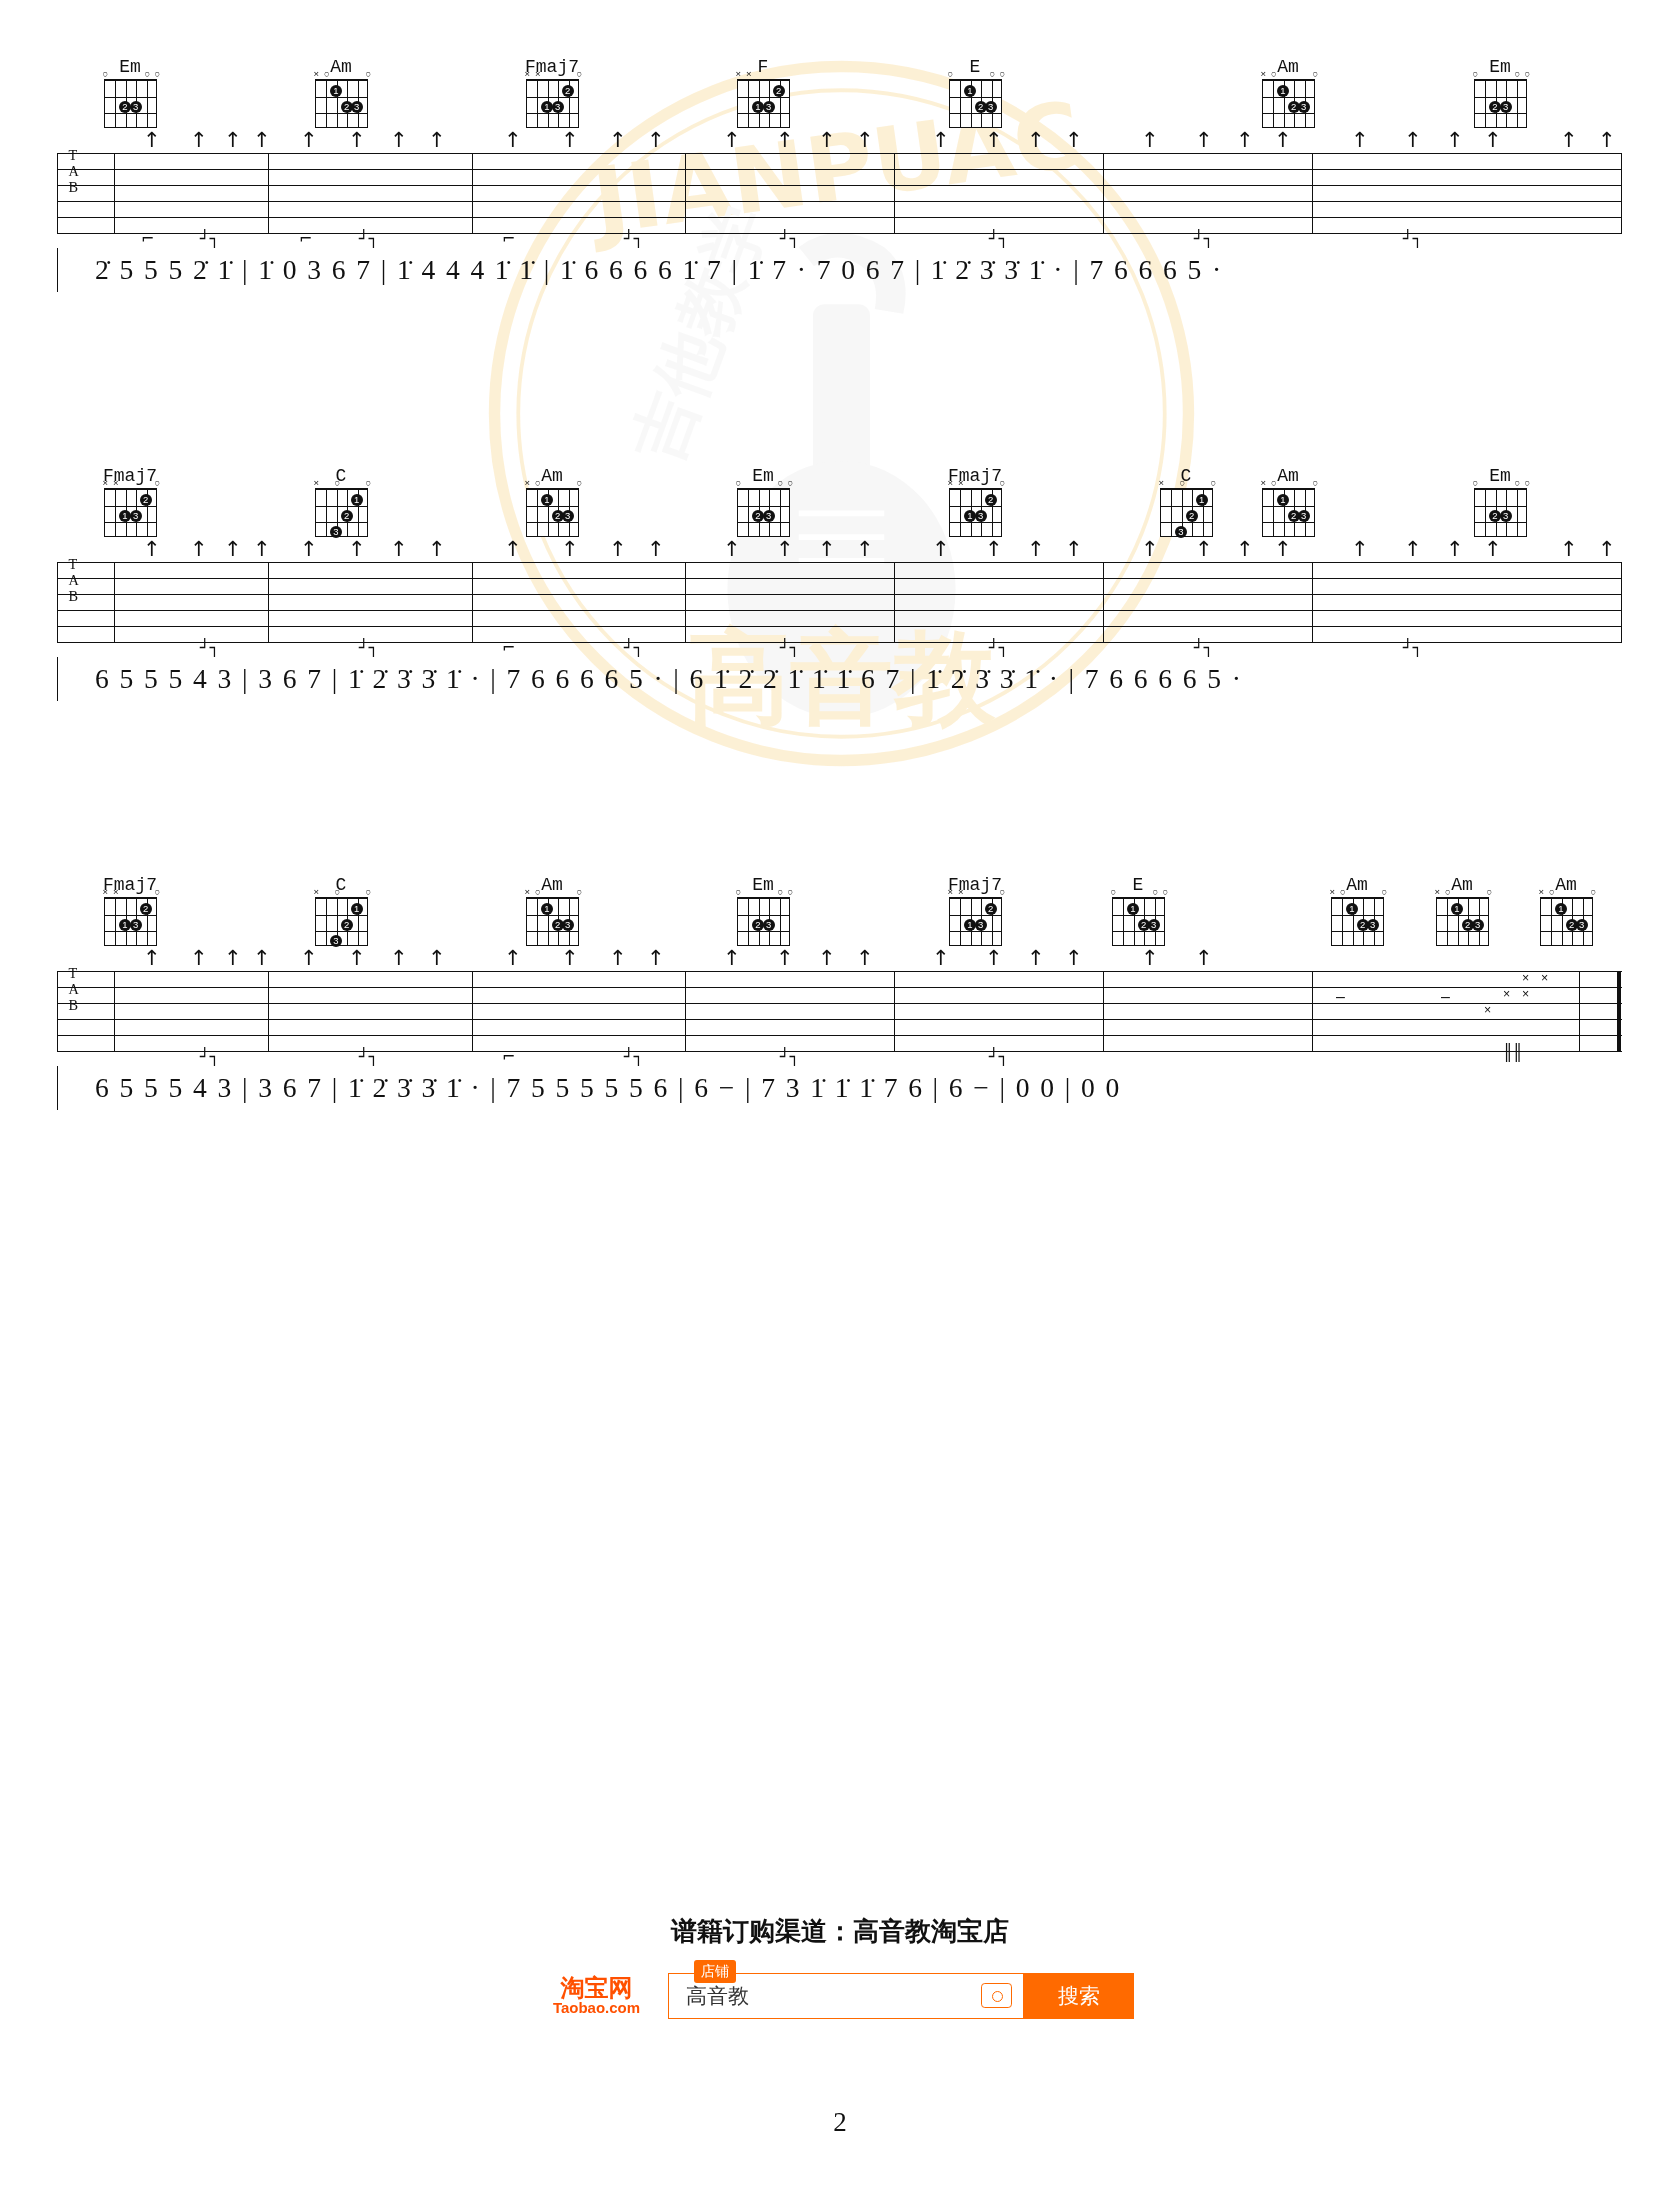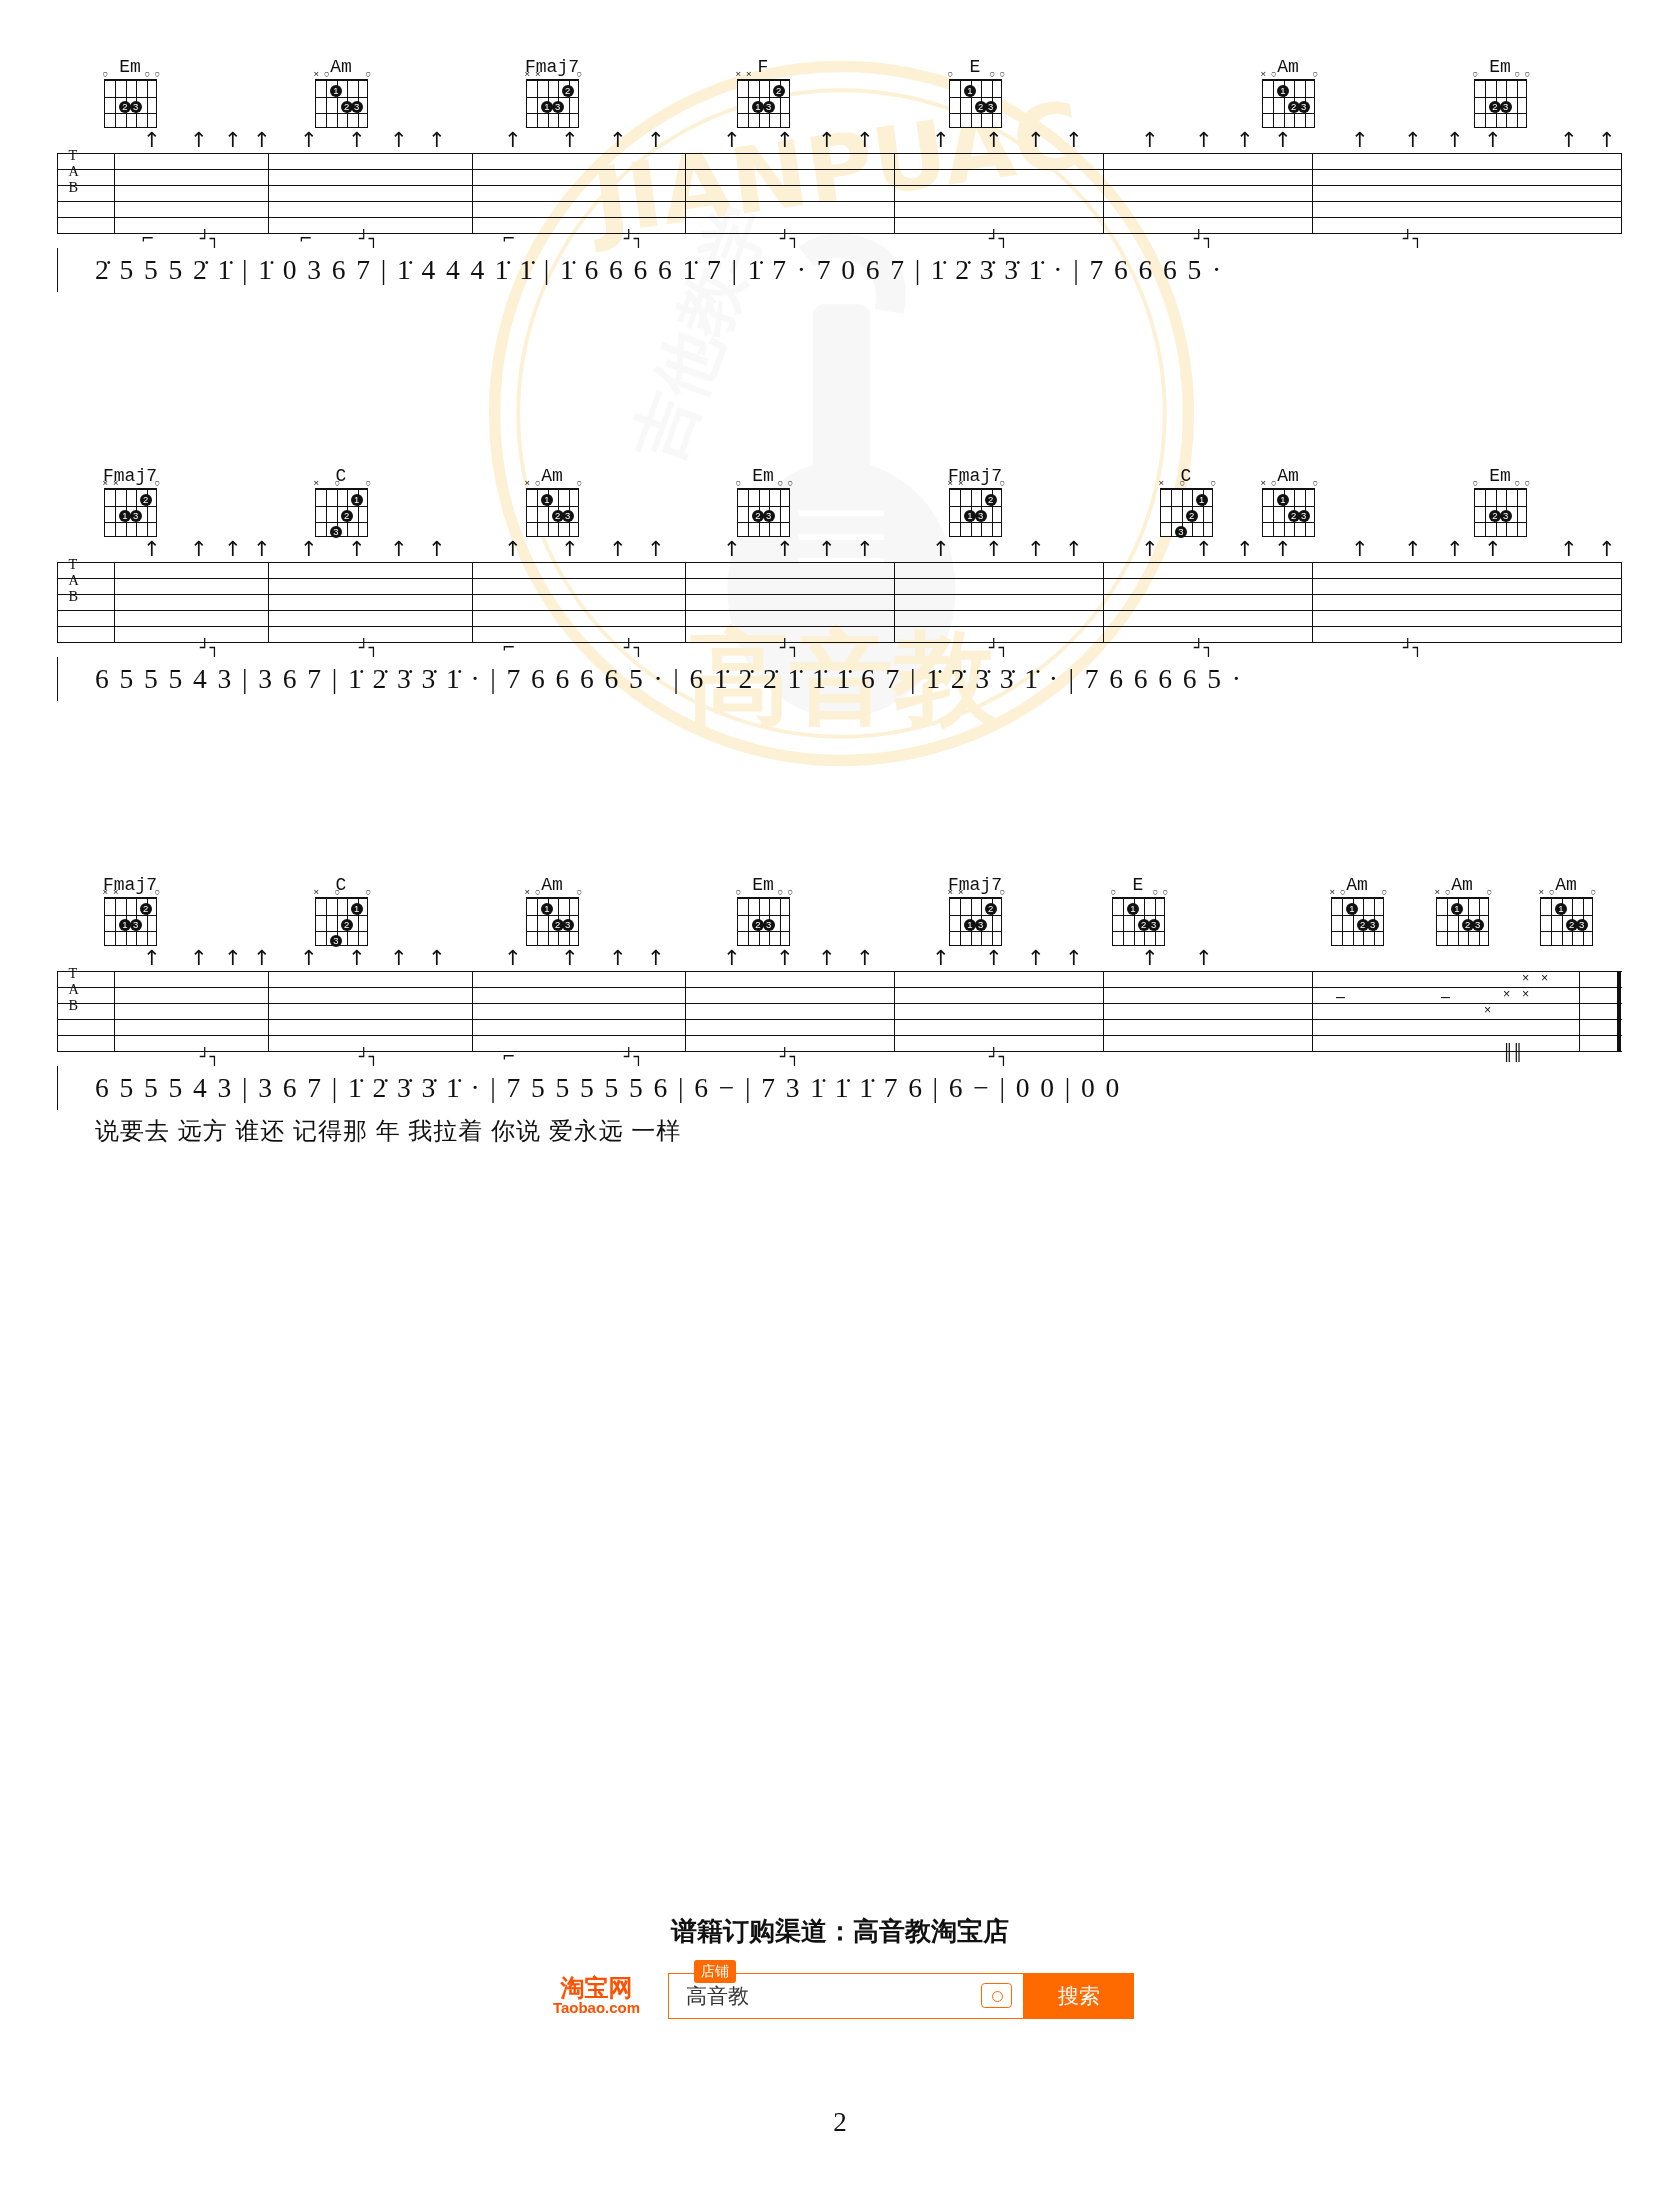--- a/index.html
+++ b/index.html
@@ -918,23 +918,20 @@
     <div class="xmark" style="left:1446px;top:26px">×</div>
     <div class="xmark" style="left:1465px;top:26px">×</div>
     <div class="xmark" style="left:1427px;top:42px">×</div>
     <div class="rhythm" style="left:1446px;top:82px">║║</div>
   </div>
 
   <div class="melody">
     <div class="mstart"></div>
     <div class="mtext">6 5 5 5 4 3 | 3   6 7 | 1̇ 2̇ 3̇ 3̇ 1̇ ·  | 7 5 5 5 5 5 6 | 6   −  | 7 3 1̇ 1̇ 1̇ 7 6 | 6   −  | 0   0  | 0      0</div>
   </div>
-  <div class="lyrics">
-    <div class="ltext">说要去  远方      谁还  记得那 年  我拉着  你说          爱永远 一样</div>
-  </div>
 </div>
 
 <div class="order-line">谱籍订购渠道：高音教淘宝店</div>
 
 <div class="taobao-bar">
   <div class="tb-logo">
     <div class="l1">淘宝网</div>
     <div class="l2">Taobao.com</div>
   </div>
   <div class="tb-shop">

